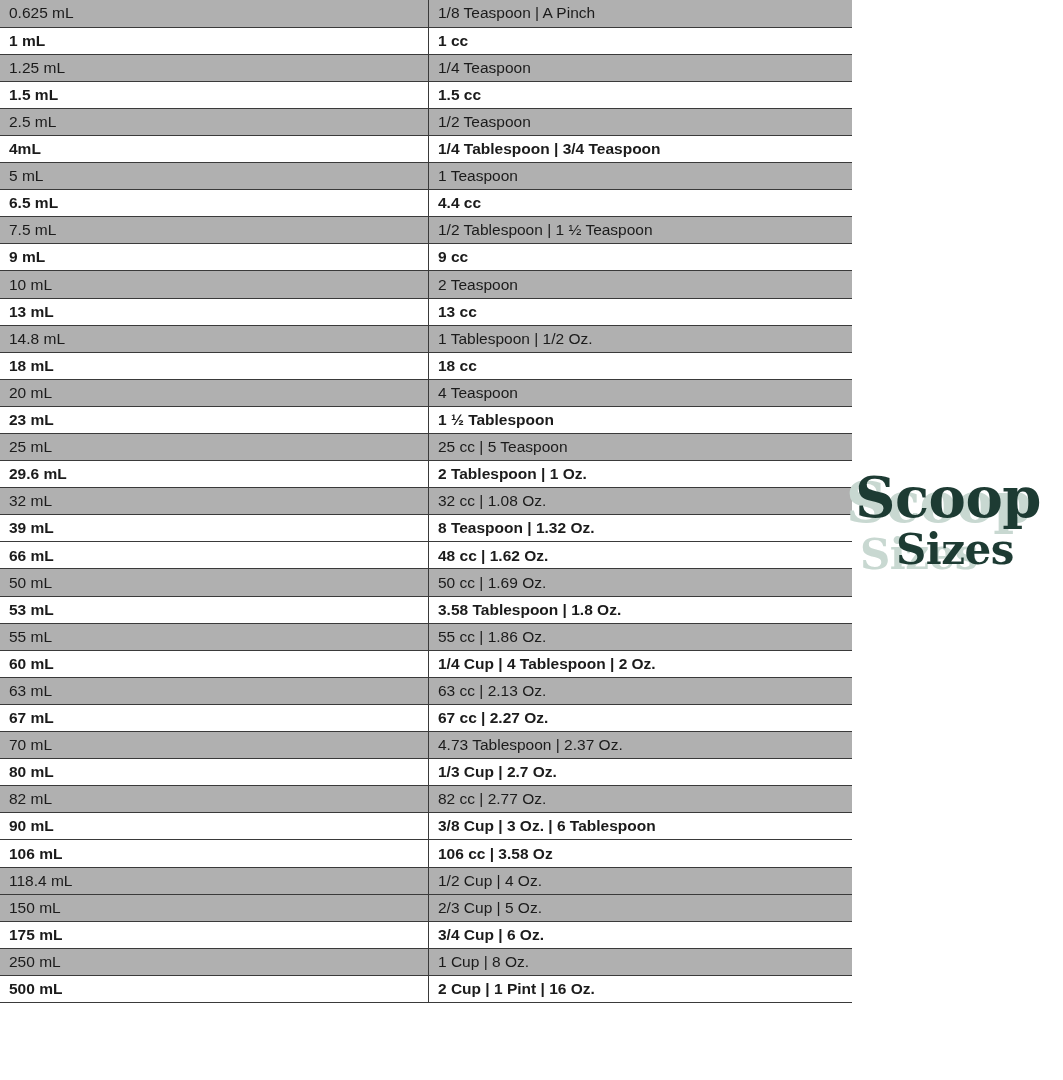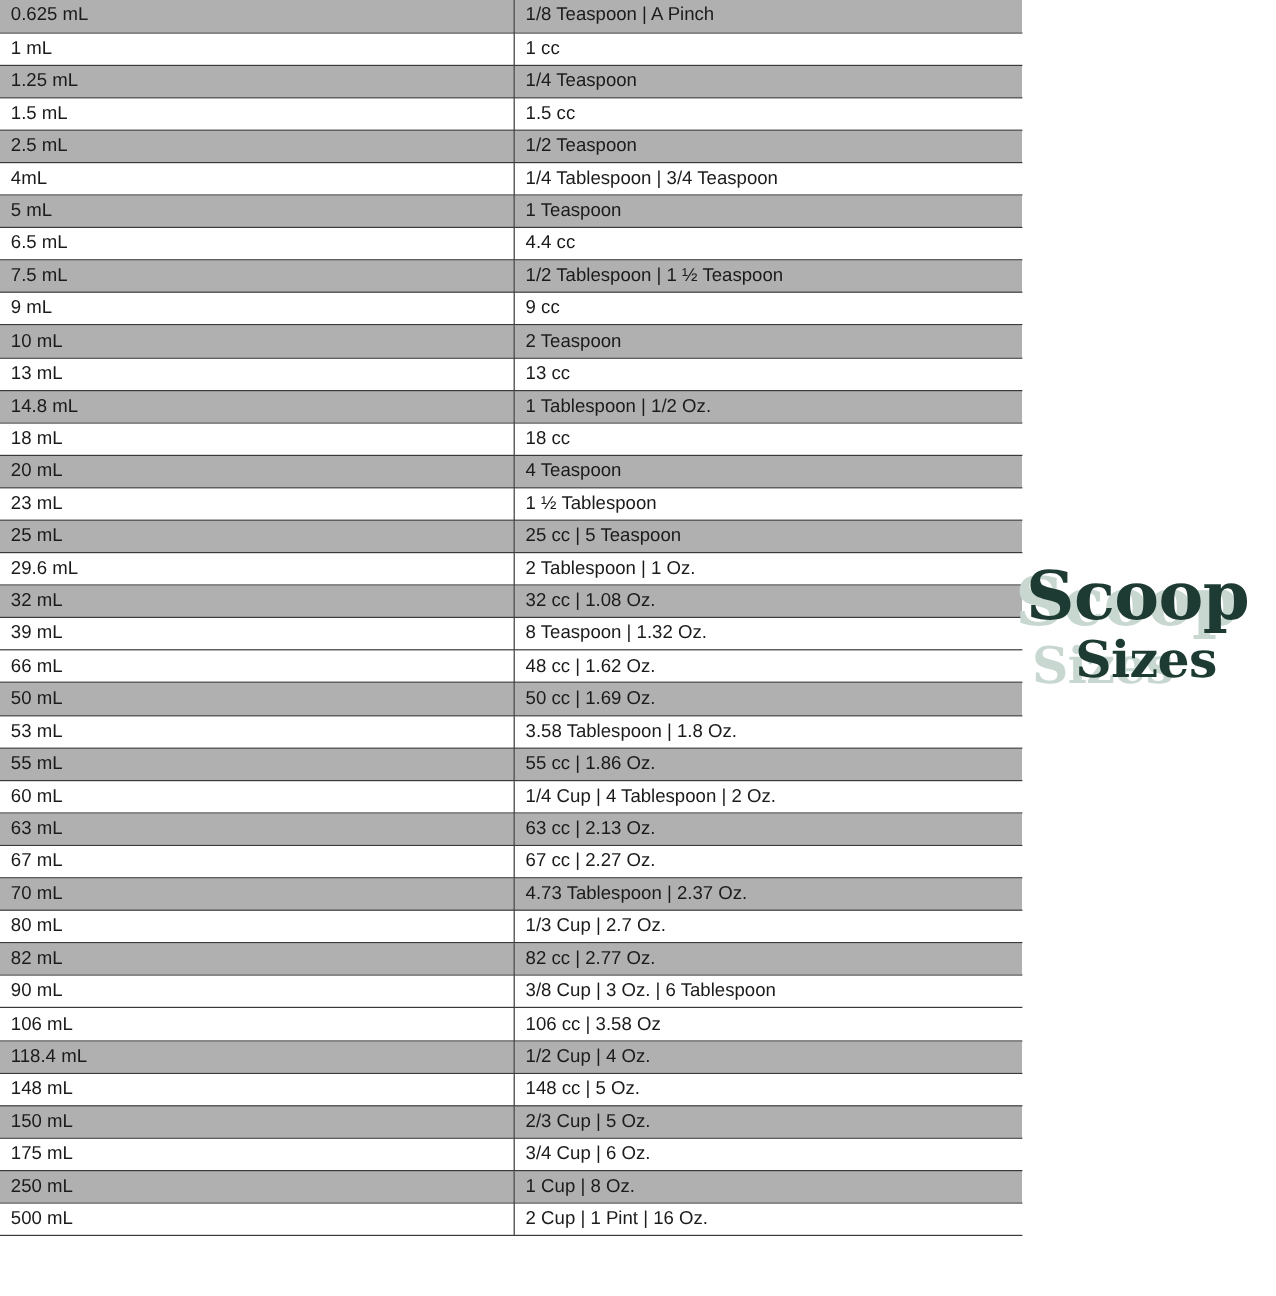--- a/index.html
+++ b/index.html
@@ -48,20 +48,21 @@
     border-right: 1px solid #3a3a3a;
   }
   table.conv td.col-eq {
     width: 414px;
   }
   table.conv tr.shaded td {
     background: #b0b0b0;
   }
   table.conv tr.plain td {
     background: #ffffff;
+    font-weight: bold;
   }
 
   .logo {
     position: absolute;
     left: 845px;
     top: 470px;
     width: 210px;
     height: 140px;
     text-align: center;
   }
@@ -226,24 +227,20 @@
             <td class="col-ml">90 mL</td>
             <td class="col-eq">3/8 Cup | 3 Oz. | 6 Tablespoon</td>
           </tr>
           <tr class="plain">
             <td class="col-ml">106 mL</td>
             <td class="col-eq">106 cc | 3.58 Oz</td>
           </tr>
           <tr class="shaded">
             <td class="col-ml">118.4 mL</td>
             <td class="col-eq">1/2 Cup | 4 Oz.</td>
-          </tr>
-          <tr class="plain">
-            <td class="col-ml">148 mL</td>
-            <td class="col-eq">148 cc | 5 Oz.</td>
           </tr>
           <tr class="shaded">
             <td class="col-ml">150 mL</td>
             <td class="col-eq">2/3 Cup | 5 Oz.</td>
           </tr>
           <tr class="plain">
             <td class="col-ml">175 mL</td>
             <td class="col-eq">3/4 Cup | 6 Oz.</td>
           </tr>
           <tr class="shaded">

